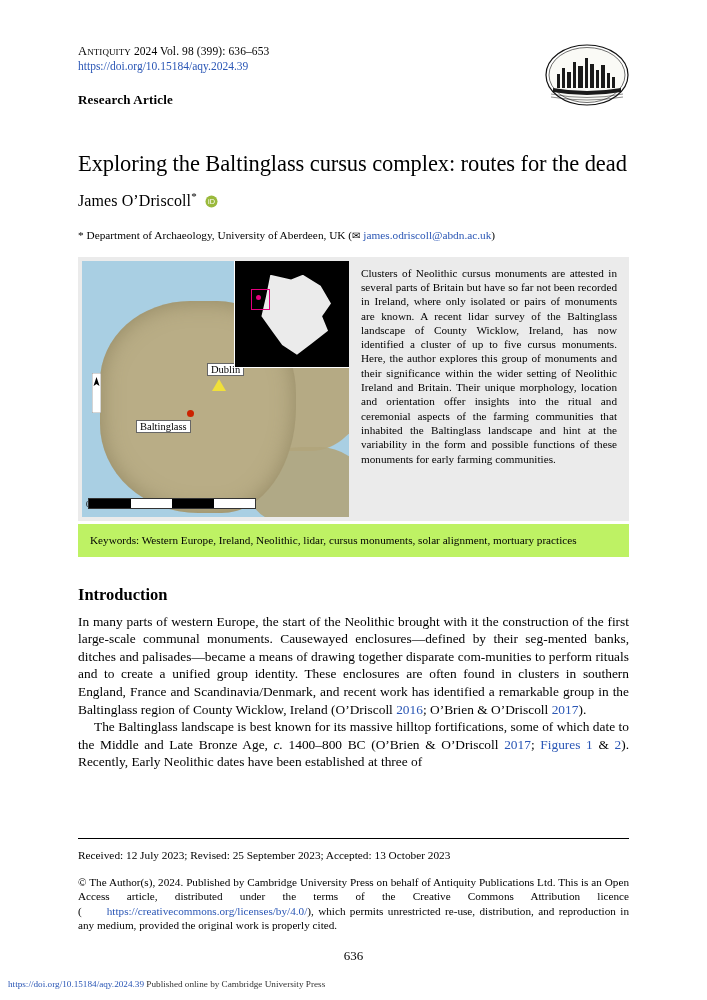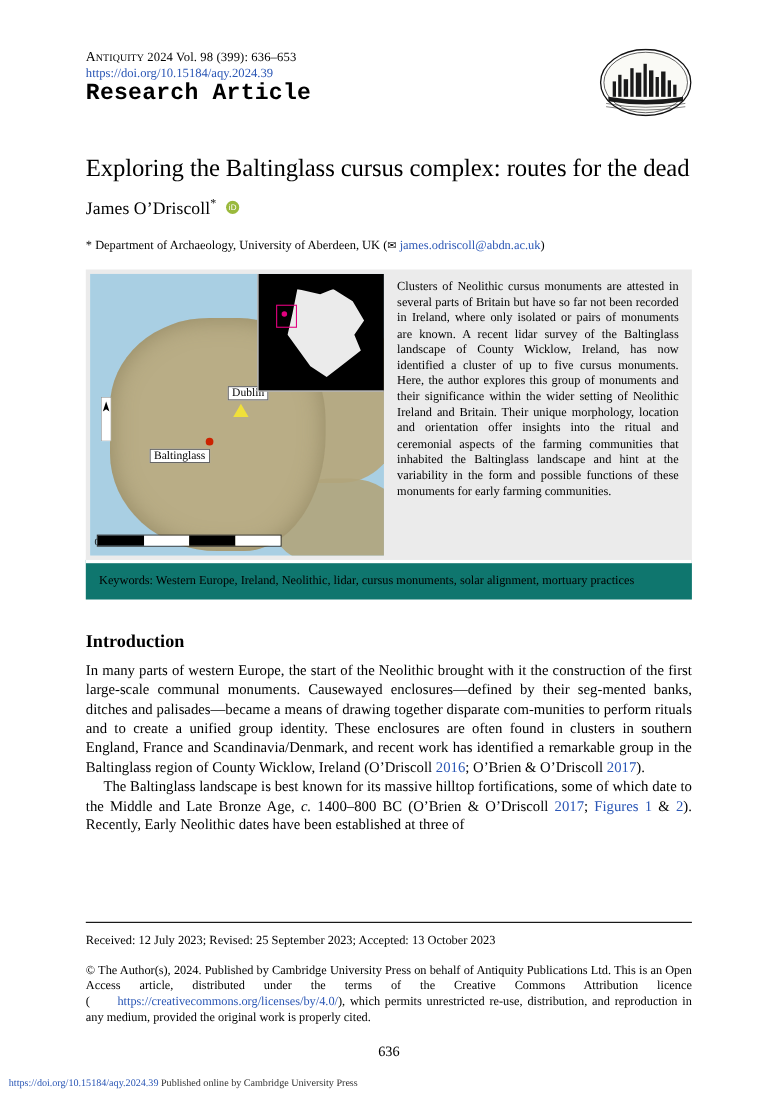--- a/index.html
+++ b/index.html
@@ -39,24 +39,24 @@
     font-size: 12.5px;
   }
   .doi-link {
     color: #2a56b5;
     font-size: 11.5px;
     text-decoration: none;
     display: block;
     margin-top: 2px;
   }
   .research-article {
-    font-family: Liberation Mono, monospace;
+    font-family: Liberation Serif, serif;
     font-weight: bold;
-    font-size: 21px;
-    margin-top: 1px;
+    font-size: 13px;
+    margin-top: 20px;
     letter-spacing: 0.2px;
   }
   .logo {
     position: absolute;
     right: 0px;
     top: 0px;
     width: 84px;
     height: 62px;
   }
   .logo svg { display:block; }
@@ -106,21 +106,21 @@
   }
   .abstract-text {
     flex: 1 1 auto;
     font-size: 11.2px;
     line-height: 14.3px;
     text-align: justify;
     padding: 9px 12px 24px 12px;
     hyphens: auto;
   }
   .keywords {
-    background: #0f766e;
+    background: #bef264;
     font-size: 11.2px;
     padding: 9px 4px 10px 12px;
     margin-top: 0;
     border-top: 3px solid #fff;
     line-height: 14px;
   }
 
   
   .map-sea { position:absolute; left:0; top:0; width:100%; height:100%; background:#a9cfe3; }
   .map-land {

